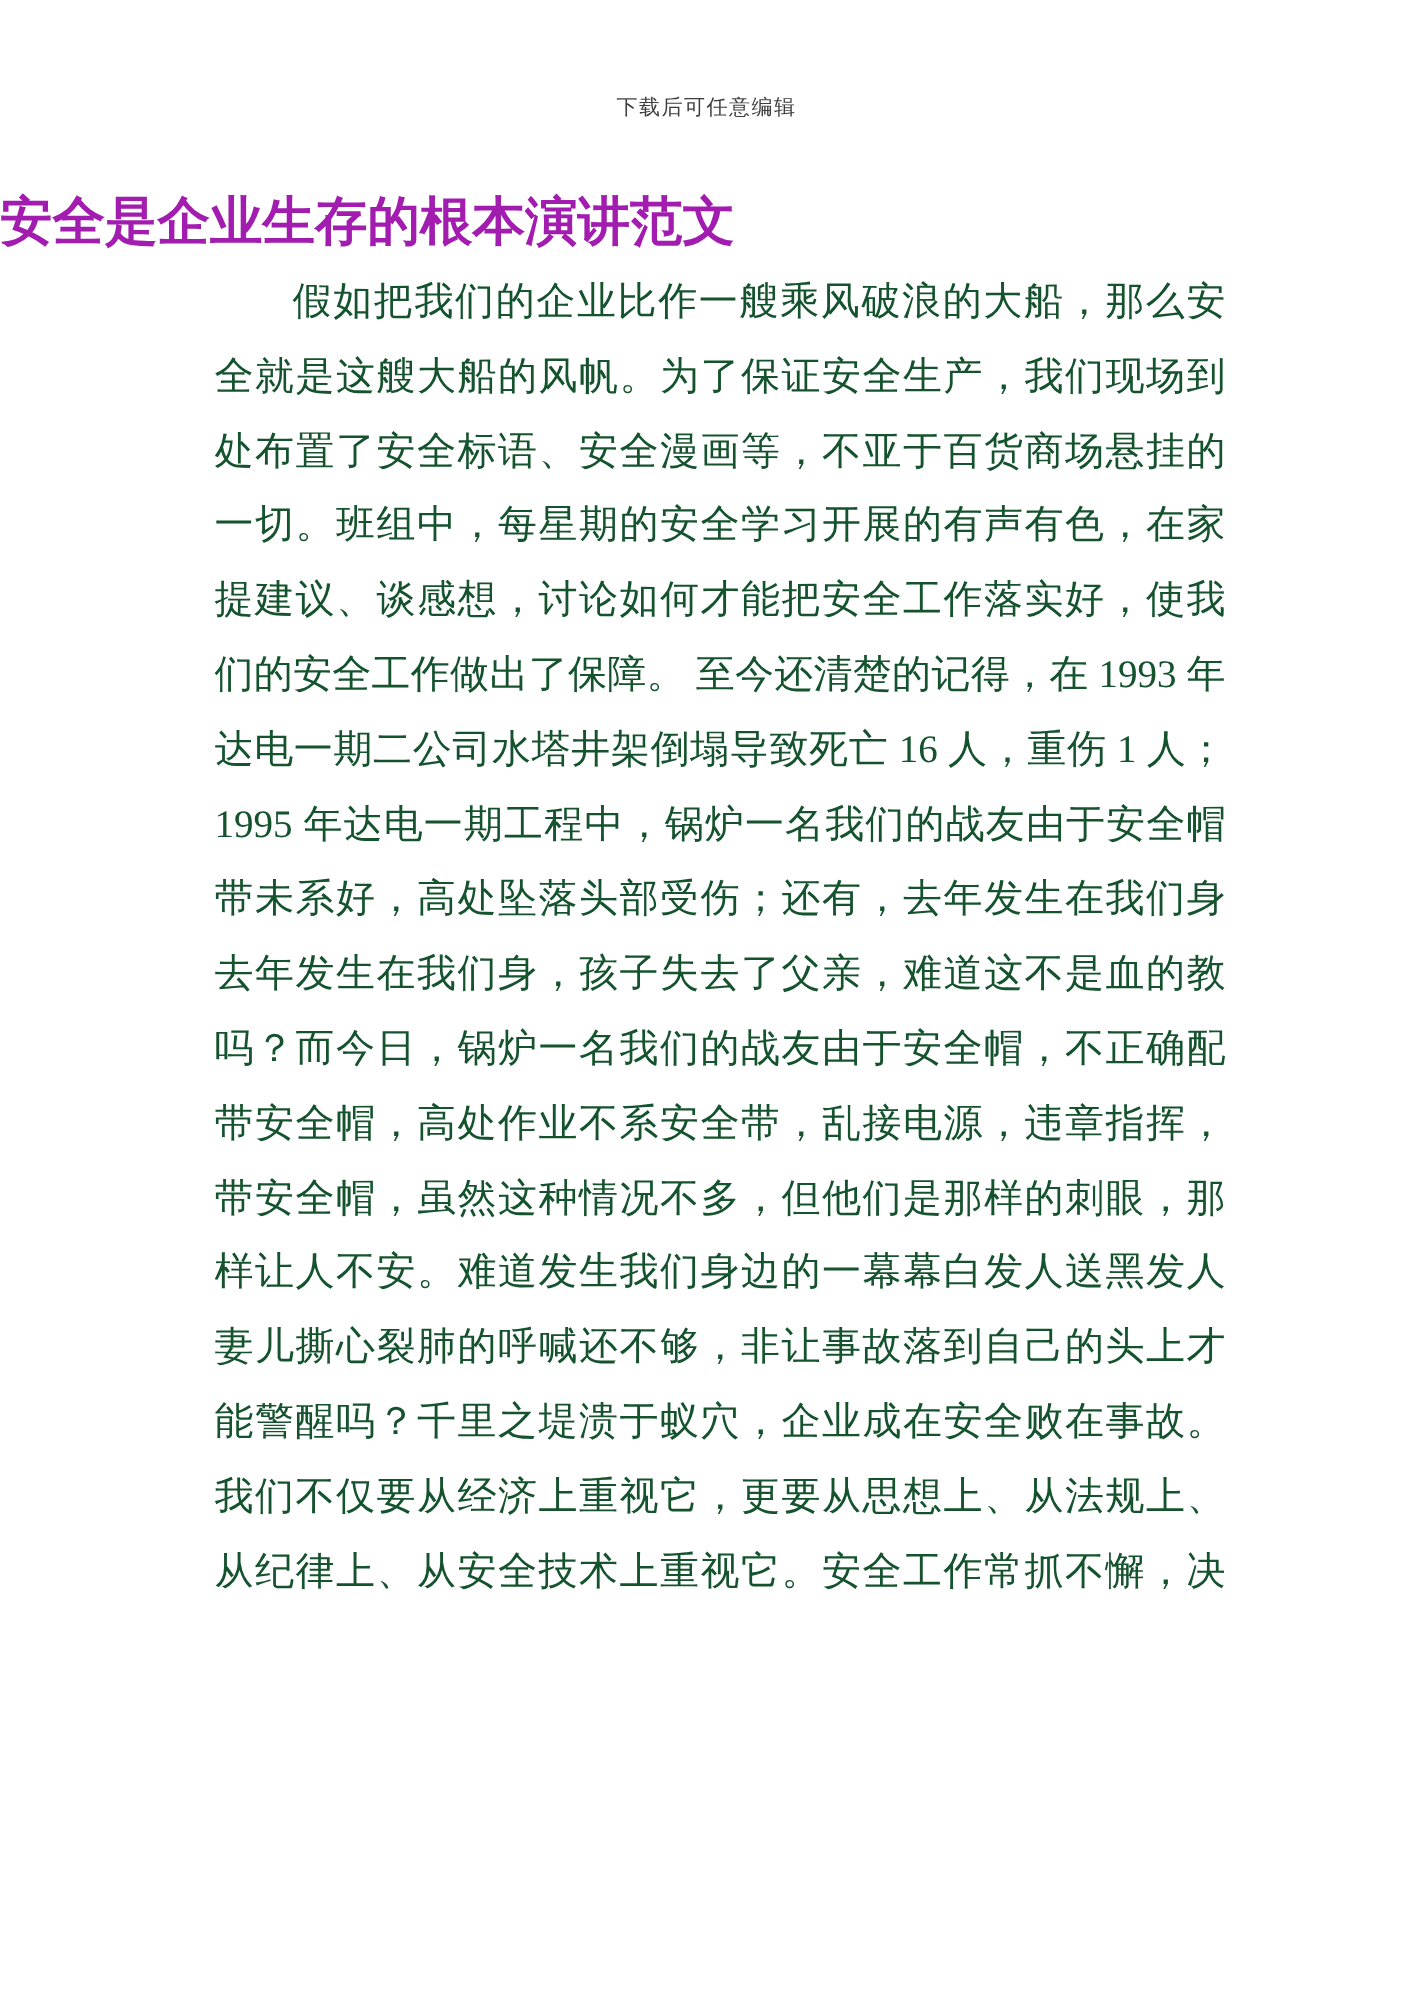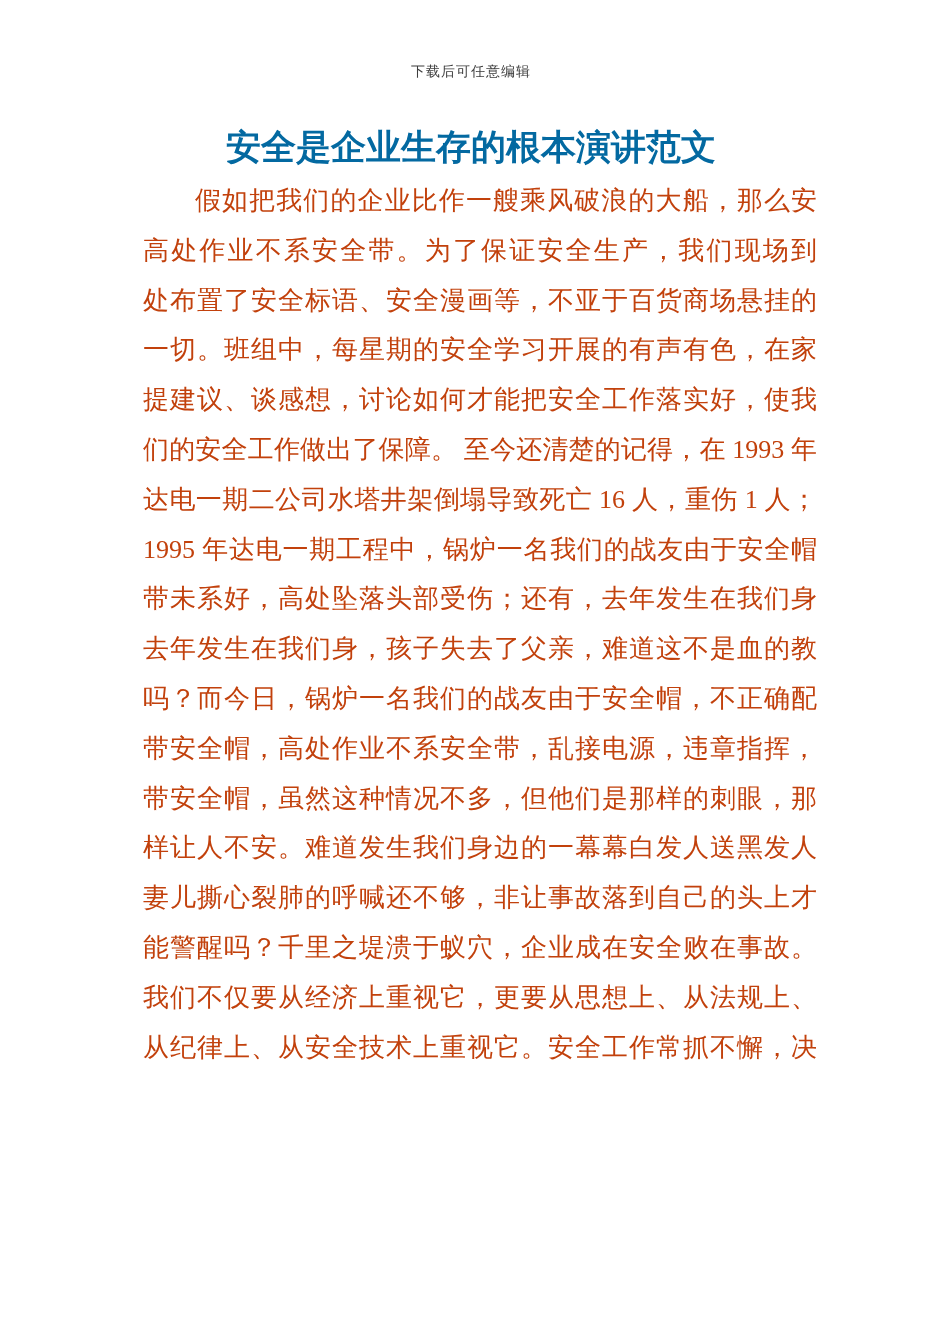--- a/index.html
+++ b/index.html
@@ -24,34 +24,33 @@
     font-size: 14px;
     color: #3d3d3d;
     letter-spacing: 1px;
     font-family: "Liberation Serif", "DejaVu Serif", serif;
   }
   .title {
     position: absolute;
     top: 124px;
     left: 0;
     right: 0;
-    text-align: center;
     font-size: 35px;
     font-weight: 700;
-    color: #0369a1;
+    color: #a21caf;
     font-family: "Liberation Sans", "DejaVu Sans", sans-serif;
   }
   .body-text {
     position: absolute;
     top: 176px;
     left: 143px;
     width: 674px;
     font-size: 26px;
     line-height: 49.8px;
-    color: #c2410c;
+    color: #14532d;
     font-family: "Liberation Serif", "DejaVu Serif", serif;
   }
   .line {
     text-align: justify;
     text-align-last: justify;
     white-space: normal;
     overflow: hidden;
     height: 49.8px;
   }
   .line.first {
@@ -59,21 +58,21 @@
   }
 </style>
 </head>
 <body>
 
 <div class="page">
   <div class="watermark">下载后可任意编辑</div>
   <h1 class="title">安全是企业生存的根本演讲范文</h1>
   <div class="body-text" id="body-text">
       <div class="line first">假如把我们的企业比作一艘乘风破浪的大船，那么安</div>
-      <div class="line">高处作业不系安全带。为了保证安全生产，我们现场到</div>
+      <div class="line">全就是这艘大船的风帆。为了保证安全生产，我们现场到</div>
       <div class="line">处布置了安全标语、安全漫画等，不亚于百货商场悬挂的</div>
       <div class="line">一切。班组中，每星期的安全学习开展的有声有色，在家</div>
       <div class="line">提建议、谈感想，讨论如何才能把安全工作落实好，使我</div>
       <div class="line">们的安全工作做出了保障。 至今还清楚的记得，在 1993 年</div>
       <div class="line">达电一期二公司水塔井架倒塌导致死亡 16 人，重伤 1 人；</div>
       <div class="line">1995 年达电一期工程中，锅炉一名我们的战友由于安全帽</div>
       <div class="line">带未系好，高处坠落头部受伤；还有，去年发生在我们身</div>
       <div class="line">去年发生在我们身，孩子失去了父亲，难道这不是血的教训</div>
       <div class="line">吗？而今日，锅炉一名我们的战友由于安全帽，不正确配</div>
       <div class="line">带安全帽，高处作业不系安全带，乱接电源，违章指挥，</div>

